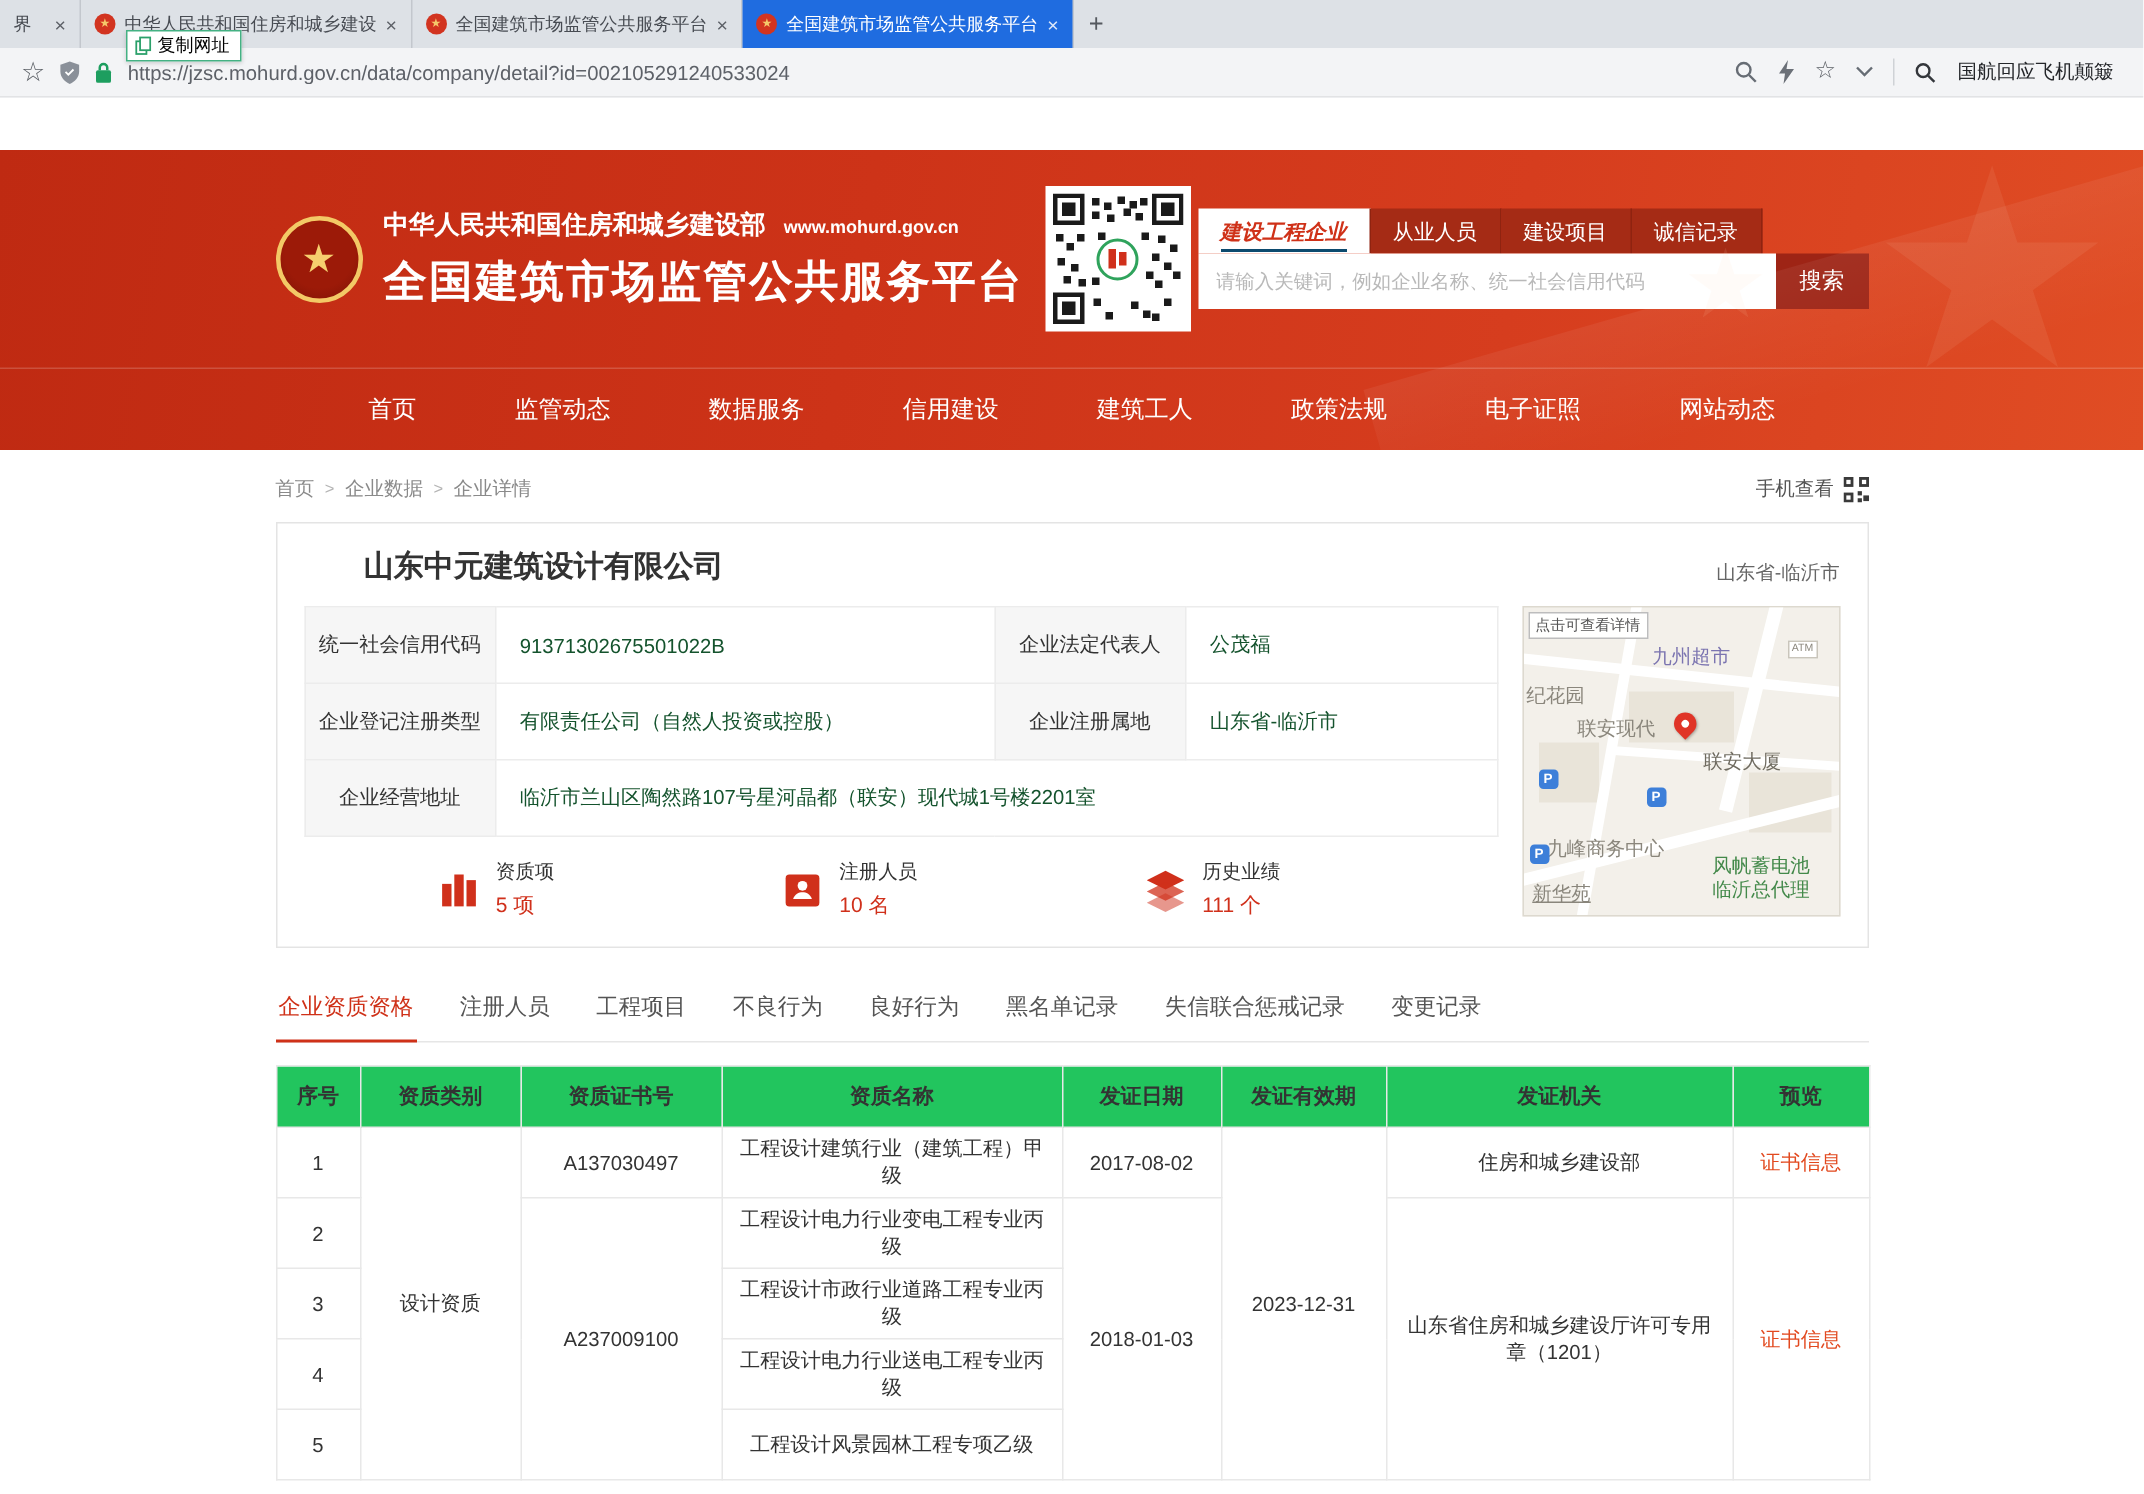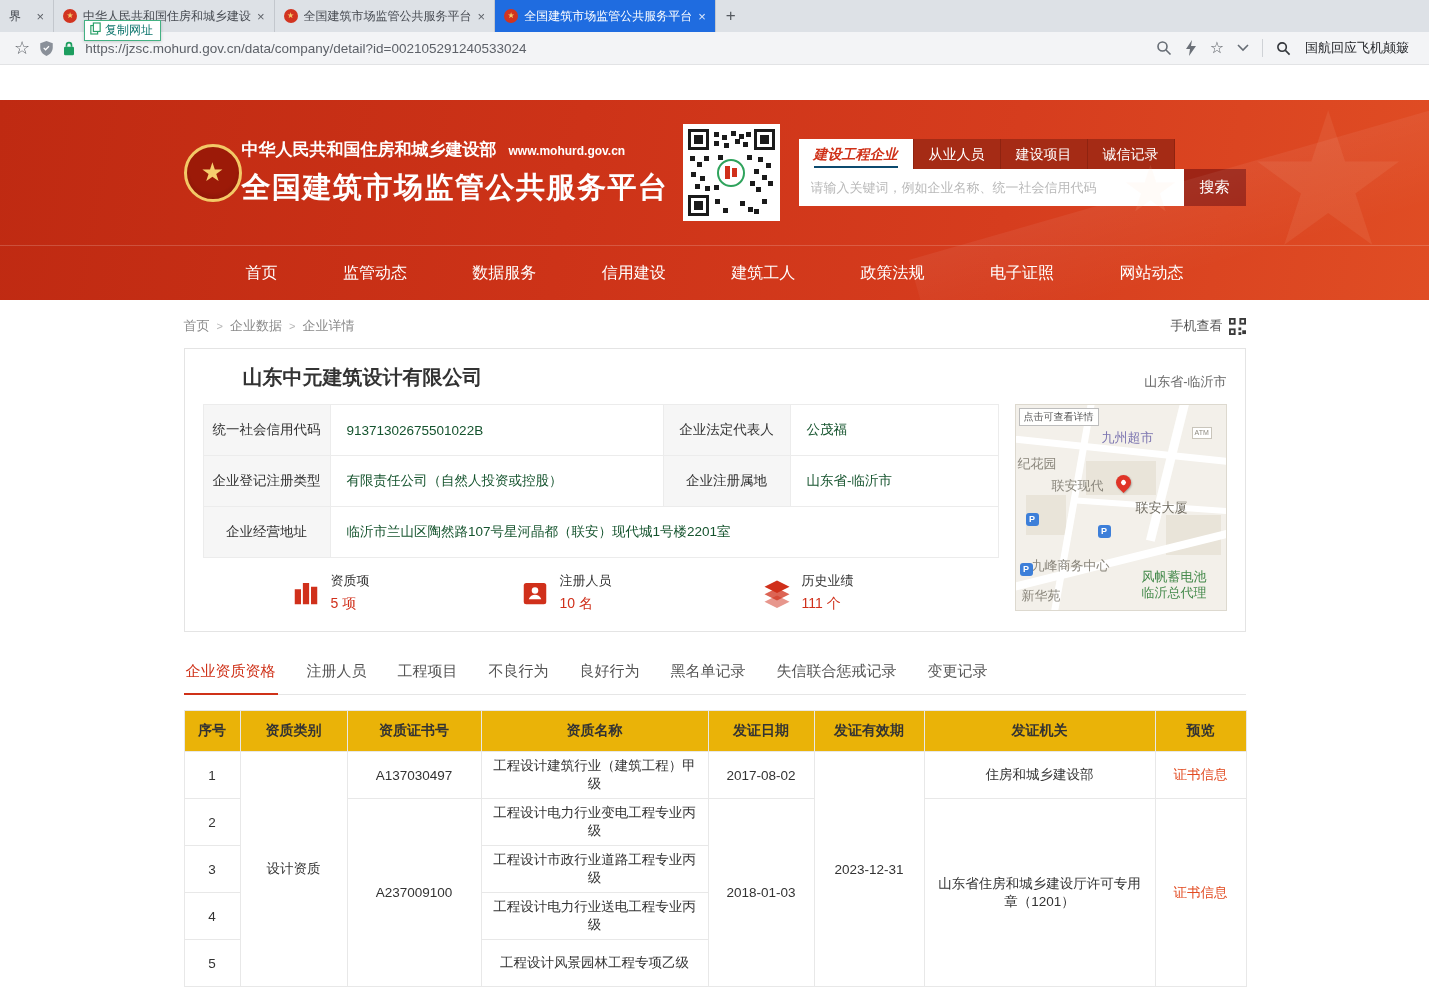--- a/index.html
+++ b/index.html
@@ -18,22 +18,22 @@
   .tab-partial { width:54px; }
   .tab.active { background:#1f6ce0; color:#fff; }
   .tab-title { white-space:nowrap; overflow:hidden; text-overflow:clip; flex:1; }
   .tab-close { font-size:13px; color:inherit; opacity:.85; flex:none; cursor:pointer; }
   .favicon { flex:none; width:14px; height:14px; border-radius:50%; background:#d23420;
              color:#f5c96a; font-size:8px; line-height:14px; text-align:center; }
   .new-tab { width:30px; display:flex; align-items:center; justify-content:center;
              font-size:17px; color:#55595f; cursor:pointer; }
 
   .copy-tooltip { position:absolute; left:84px; top:20px; z-index:9; background:#fff;
-                  border:1px solid #44b183; padding:1px 7px 1px 5px; display:flex; 
-                  gap:4px; font-size:12px; color:#0f766e; box-shadow:0 1px 3px rgba(0,0,0,.18); }
+                  border:1px solid #44b183; padding:1px 7px 1px 5px; display:flex; align-items:center;
+                  gap:4px; font-size:12px; color:#000000; box-shadow:0 1px 3px rgba(0,0,0,.18); }
 
   .address-bar { height:33px; background:#f3f4f6; border-bottom:1px solid #e2e3e5;
                  display:flex; align-items:center; padding:0 14px; gap:10px; }
   .addr-left { display:flex; align-items:center; gap:9px; }
   .bm-star { font-size:18px; color:#5d6167; line-height:1; cursor:pointer; }
   .url-text { flex:1; font-size:13.5px; color:#5d6168; white-space:nowrap; overflow:hidden; }
   .addr-right { display:flex; align-items:center; gap:13px; }
   .addr-divider { width:1px; height:18px; background:#cfd2d6; }
   .hot-search { display:flex; align-items:center; gap:14px; font-size:13px; color:#24262a;
                 padding-right:6px; cursor:pointer; white-space:nowrap; }
@@ -51,21 +51,21 @@
   .decor-ray { position:absolute; right:-120px; top:70px; width:640px; height:90px;
                background:linear-gradient(rgba(255,255,255,.06),transparent);
                transform:rotate(-16deg); pointer-events:none; }
 
   .container { width:1062px; margin:0 auto; }
   .banner { height:145px; display:flex; align-items:center; }
   .emblem { flex:none; width:58px; height:58px; border-radius:50%;
             background:radial-gradient(circle at 50% 42%, #9c1a08 58%, #7c1205 100%);
             border:3px solid #f3c966; display:flex; align-items:center; justify-content:center;
             color:#f6cf6e; font-size:26px; }
-  .brand-text { margin-left:0; color:#fff; }
+  .brand-text { margin-left:14px; color:#fff; }
   .brand-line1 { display:flex; align-items:baseline; gap:12px; }
   .ministry { font-size:17px; font-weight:bold; }
   .site-url { font-size:12px; font-weight:bold; }
   .platform-title { font-size:29px; font-weight:bold; letter-spacing:1.5px; margin-top:7px; }
 
   .qr-box { flex:none; width:97px; height:97px; background:#fff; padding:5px; margin-left:14px; position:relative; }
   .qr-badge { position:absolute; left:50%; top:50%; transform:translate(-50%,-50%);
               width:28px; height:28px; border-radius:50%; background:#fff; border:2px solid #2fa35c;
               display:flex; align-items:center; justify-content:center; }
   .qr-badge i { display:block; width:5px; height:13px; background:#d0301b; margin-right:2px; }
@@ -129,33 +129,33 @@
   .pin { position:absolute; left:100px; top:70px; z-index:5; width:15px; height:15px; background:#e03427;
          border-radius:50% 50% 50% 0; transform:rotate(-45deg); box-shadow:0 1px 2px rgba(0,0,0,.3); }
   .pin::after { content:""; position:absolute; left:5px; top:5px; width:5px; height:5px;
                 border-radius:50%; background:#fff; }
   .mlabel { position:absolute; z-index:2; font-size:13px; color:#8a867c; white-space:nowrap; }
   .ml-0 { left:86px; top:24px; color:#7b74b0; }
   .ml-1 { left:2px;  top:50px; }
   .ml-2 { left:36px; top:72px; }
   .ml-3 { left:120px; top:94px; color:#6f6b60; }
   .ml-4 { left:16px; top:152px; }
-  .ml-5 { left:6px;  top:182px; }
+  .ml-5 { left:6px;  top:182px;text-decoration:underline; }
   .ml-6 { left:126px; top:164px; color:#43894a; white-space:normal; width:66px; line-height:1.25; }
 
   
   .detail-tabs { display:flex; gap:27px; margin-top:22px; border-bottom:1px solid #e6e6e6;
                  font-size:15px; color:#555; }
   .dtab { padding:8px 2px 12px; cursor:pointer; white-space:nowrap; }
   .dtab.active { color:#cf3118; border-bottom:2px solid #cf3118; margin-bottom:-1px; }
 
   
   .qual-table { width:100%; border-collapse:collapse; margin-top:15px; table-layout:fixed;
                 font-size:13.5px; text-align:center; color:#333; }
-  .qual-table th { background:#eab308; border:1px solid #e8e8e8; height:41px; font-size:14px; font-weight:bold; }
+  .qual-table th { background:#22c55e; border:1px solid #e8e8e8; height:41px; font-size:14px; font-weight:bold; }
   .qual-table td { border:1px solid #e8e8e8; height:47px; padding:4px 8px; }
   .link-red { color:#e2491f; cursor:pointer; }
 </style>
 </head>
 <body>
 
 <div class="chrome">
   <div class="tab-bar">
     <div class="tab tab-partial">
       <span class="tab-title">界</span>

